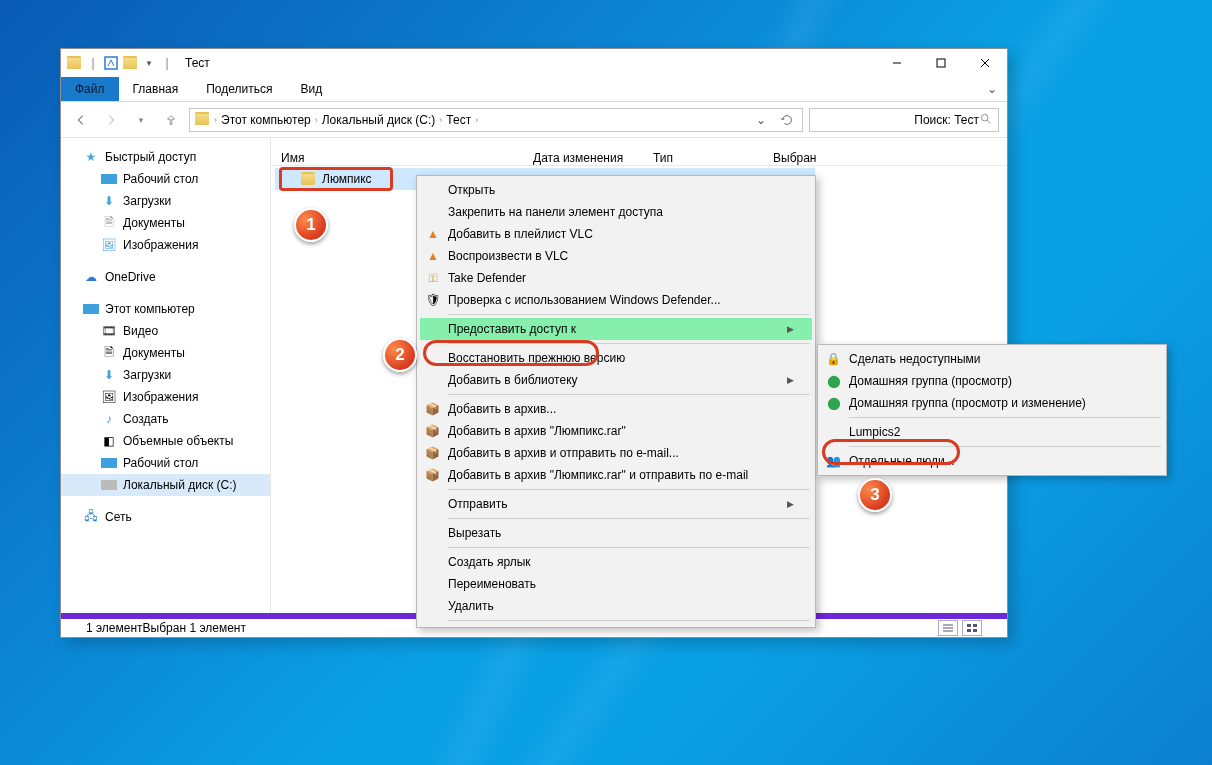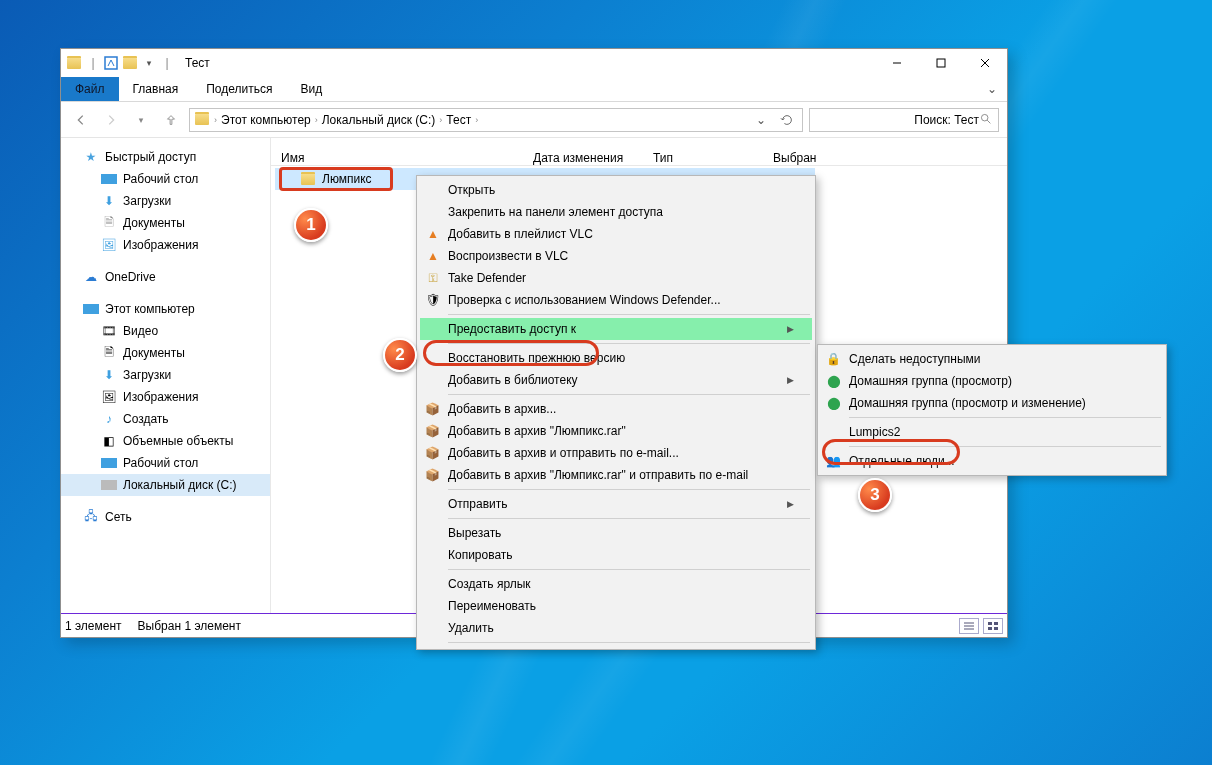--- a/index.html
+++ b/index.html
@@ -33,21 +33,21 @@
 .sbsub{padding-left:40px}
 .sbsel{background:#d8eaf9}
 .ico{width:16px;height:16px;display:flex;align-items:center;justify-content:center;flex:0 0 16px}
 .content{flex:1;position:relative}
 .cols{display:flex;height:28px;align-items:flex-end;border-bottom:1px solid #e8e8e8;color:#3a5a8a}
 .cols>div{padding:0 10px}
 .c1{width:252px}.c2{width:120px}.c3{width:120px}.c4{width:80px}
 .folderrow{position:absolute;left:4px;top:30px;width:540px;height:22px;display:flex;align-items:center;gap:6px;padding-left:4px;background:#cde8ff}
 .frlabel{border:3px solid #d83b1f;border-radius:4px;padding:1px 18px;display:inline-flex;align-items:center;gap:6px;background:#cde8ff}
 .faded{position:absolute;left:252px;top:32px;color:#999;font-size:11px;width:340px;display:flex;gap:40px}
-.status{position:absolute;bottom:0;left:0;right:0;height:24px;border-top:1px solid #6d28d9;display:flex;align-items:center;padding:0 4px;gap:16px;color:#1b5aa0}
+.status{position:absolute;bottom:0;left:0;right:0;height:24px;border-top:6px solid #6d28d9;display:flex;align-items:center;padding:0 25px;color:#1b5aa0}
 .status .vicons{margin-left:auto;display:flex;gap:4px}
 .vicon{width:20px;height:16px;border:1px solid #aac;display:flex;align-items:center;justify-content:center}
 
 .ctx{position:absolute;background:#f2f2f2;border:1px solid #b8b8b8;box-shadow:3px 3px 8px rgba(0,0,0,.25);padding:3px}
 .ctx .row{height:22px;display:flex;align-items:center;padding-left:28px;padding-right:18px;position:relative;white-space:nowrap}
 .ctx .row .ci{position:absolute;left:4px;width:18px;height:18px;display:flex;align-items:center;justify-content:center}
 .ctx .row .ar{margin-left:auto;color:#555;font-size:9px}
 .ctx .sep{height:1px;background:#d0d0d0;margin:3px 2px 3px 28px}
 .ctx .hov{background:#86efac}
 .callout{position:absolute;width:34px;height:34px;border-radius:50%;background:radial-gradient(circle at 30% 30%,#ff8a4a,#d83b1f 70%);border:2px solid #fff;color:#fff;font-weight:bold;font-size:17px;display:flex;align-items:center;justify-content:center;box-shadow:0 2px 4px rgba(0,0,0,.4)}
@@ -325,23 +325,20 @@
     </div>
   <div class="sep"></div>
   <div class="row">
       <span>Отправить</span>
       <span class="ar">▶</span>
     </div>
   <div class="sep"></div>
   <div class="row">
       <span>Вырезать</span>
     </div>
-  <div class="row">
-      <span>Копировать</span>
-    </div>
   <div class="sep"></div>
   <div class="row">
       <span>Создать ярлык</span>
     </div>
   <div class="row">
       <span>Переименовать</span>
     </div>
   <div class="row">
       <span>Удалить</span>
     </div>

